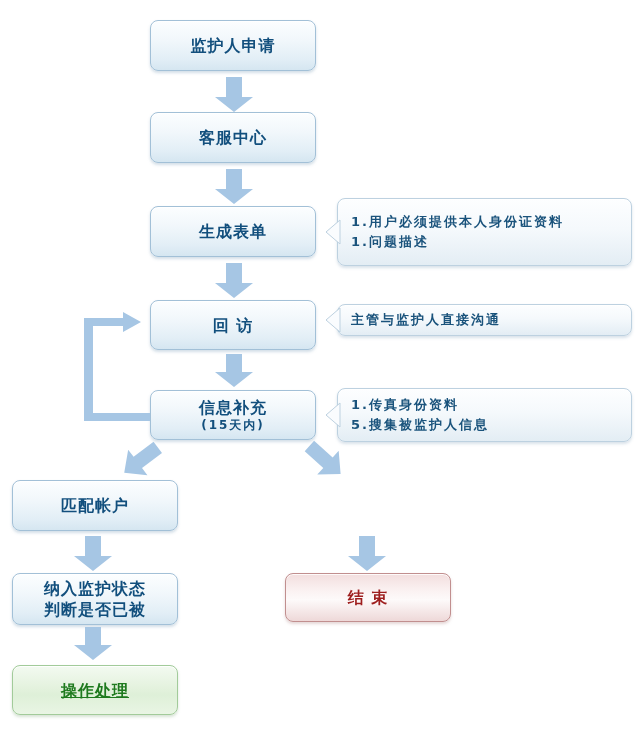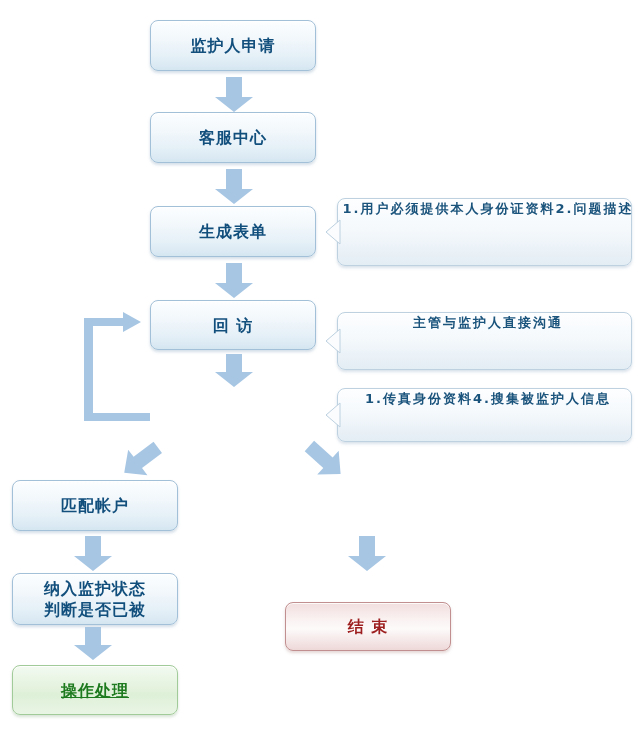--- a/index.html
+++ b/index.html
@@ -15,34 +15,33 @@
     display:flex;flex-direction:column;justify-content:center;
     color:#124f7d;font-weight:bold;text-align:center;
   }
   .node-label{font-size:16px;line-height:19px;letter-spacing:1px;}
   .node-sublabel{font-size:12px;line-height:15px;letter-spacing:2px;margin-top:1px;}
   .node-line{font-size:16px;line-height:21px;letter-spacing:1px;}
   .node.red{
     border:1px solid #c18f8f;color:#9e1f1f;
     background:linear-gradient(180deg,#f2dede 0%,#fbf3f3 38%,#fdfafa 55%,#eed8d8 100%);
     box-shadow:0 2px 3px rgba(180,140,140,.35), inset 0 1px 0 rgba(255,255,255,.85);
-    margin-top:29px;
   }
   .node.green{
     border:1px solid #a2cb9a;color:#1e7a1e;
     background:linear-gradient(180deg,#f3faf1 0%,#e4f2de 45%,#def0d8 60%,#e9f5e4 100%);
     box-shadow:0 2px 3px rgba(140,175,135,.35), inset 0 1px 0 rgba(255,255,255,.85);
     text-decoration:underline;
   }
   .callout{
     position:absolute;box-sizing:border-box;left:337px;width:295px;
     border:1px solid #bdd1e0;border-radius:8px;
     background:linear-gradient(180deg,#fdfeff 0%,#f5f9fc 45%,#e3edf4 100%);
     box-shadow:0 2px 3px rgba(130,160,185,.3), inset 0 1px 0 rgba(255,255,255,.9);
-    display:flex;flex-direction:row;justify-content:center;
+    display:flex;flex-direction:column;justify-content:center;
     padding-left:13px;padding-right:6px;
     color:#1a537c;font-weight:bold;
   }
   .callout-line{font-size:13px;line-height:20px;letter-spacing:2px;white-space:nowrap;}
   .callout-pointer{position:absolute;left:-14px;top:50%;margin-top:-13px;}
   .callout-pointer polygon{fill:#fafcfe;stroke:#bdd1e0;stroke-width:1;}
   .arrow{position:absolute;}
   .arrow polygon,.arrow path{fill:#a6c6e4;}
 </style>
 </head>
@@ -59,20 +58,24 @@
   </div>
 
   <div class="node" style="left:150px;top:206px;width:166px;height:51px">
     <span class="node-label">生成表单</span>
   </div>
 
   <div class="node" style="left:150px;top:300px;width:166px;height:50px">
     <span class="node-label">回 访</span>
   </div>
 
+  <div class="node" style="left:150px;top:390px;width:166px;height:50px">
+    <span class="node-label">信息补充</span>
+    <span class="node-sublabel">(15天内)</span>
+  </div>
 
   <div class="node" style="left:12px;top:480px;width:166px;height:51px">
     <span class="node-label">匹配帐户</span>
   </div>
 
 
   <div class="node" style="left:12px;top:573px;width:166px;height:52px">
     <span class="node-line">纳入监护状态</span>
     <span class="node-line">判断是否已被</span>
   </div>
@@ -83,36 +86,36 @@
 
   <div class="node green" style="left:12px;top:665px;width:166px;height:50px">
     <span class="node-label">操作处理</span>
   </div>
 
   <div class="callout" style="top:198px;height:68px">
     <svg class="callout-pointer" width="17" height="26" viewBox="0 0 17 26">
         <polygon points="16,1 2,13 16,25"></polygon>
       </svg>
     <div class="callout-line">1.用户必须提供本人身份证资料</div>
-    <div class="callout-line">2.问题描述</div>
+    <div class="callout-line">1.问题描述</div>
   </div>
 
-  <div class="callout" style="top:312px;height:58px">
+  <div class="callout" style="top:304px;height:32px">
     <svg class="callout-pointer" width="17" height="26" viewBox="0 0 17 26">
         <polygon points="16,1 2,13 16,25"></polygon>
       </svg>
     <div class="callout-line">主管与监护人直接沟通</div>
   </div>
 
   <div class="callout" style="top:388px;height:54px">
     <svg class="callout-pointer" width="17" height="26" viewBox="0 0 17 26">
         <polygon points="16,1 2,13 16,25"></polygon>
       </svg>
     <div class="callout-line">1.传真身份资料</div>
-    <div class="callout-line">4.搜集被监护人信息</div>
+    <div class="callout-line">5.搜集被监护人信息</div>
   </div>
 
   <svg class="arrow" style="left:215px;top:77px" width="38" height="35" viewBox="0 0 38 35">
     <polygon points="11,0 27,0 27,20 38,20 19,35 0,20 11,20"></polygon>
   </svg>
   <svg class="arrow" style="left:215px;top:169px" width="38" height="35" viewBox="0 0 38 35">
     <polygon points="11,0 27,0 27,20 38,20 19,35 0,20 11,20"></polygon>
   </svg>
   <svg class="arrow" style="left:215px;top:263px" width="38" height="35" viewBox="0 0 38 35">
     <polygon points="11,0 27,0 27,20 38,20 19,35 0,20 11,20"></polygon>

